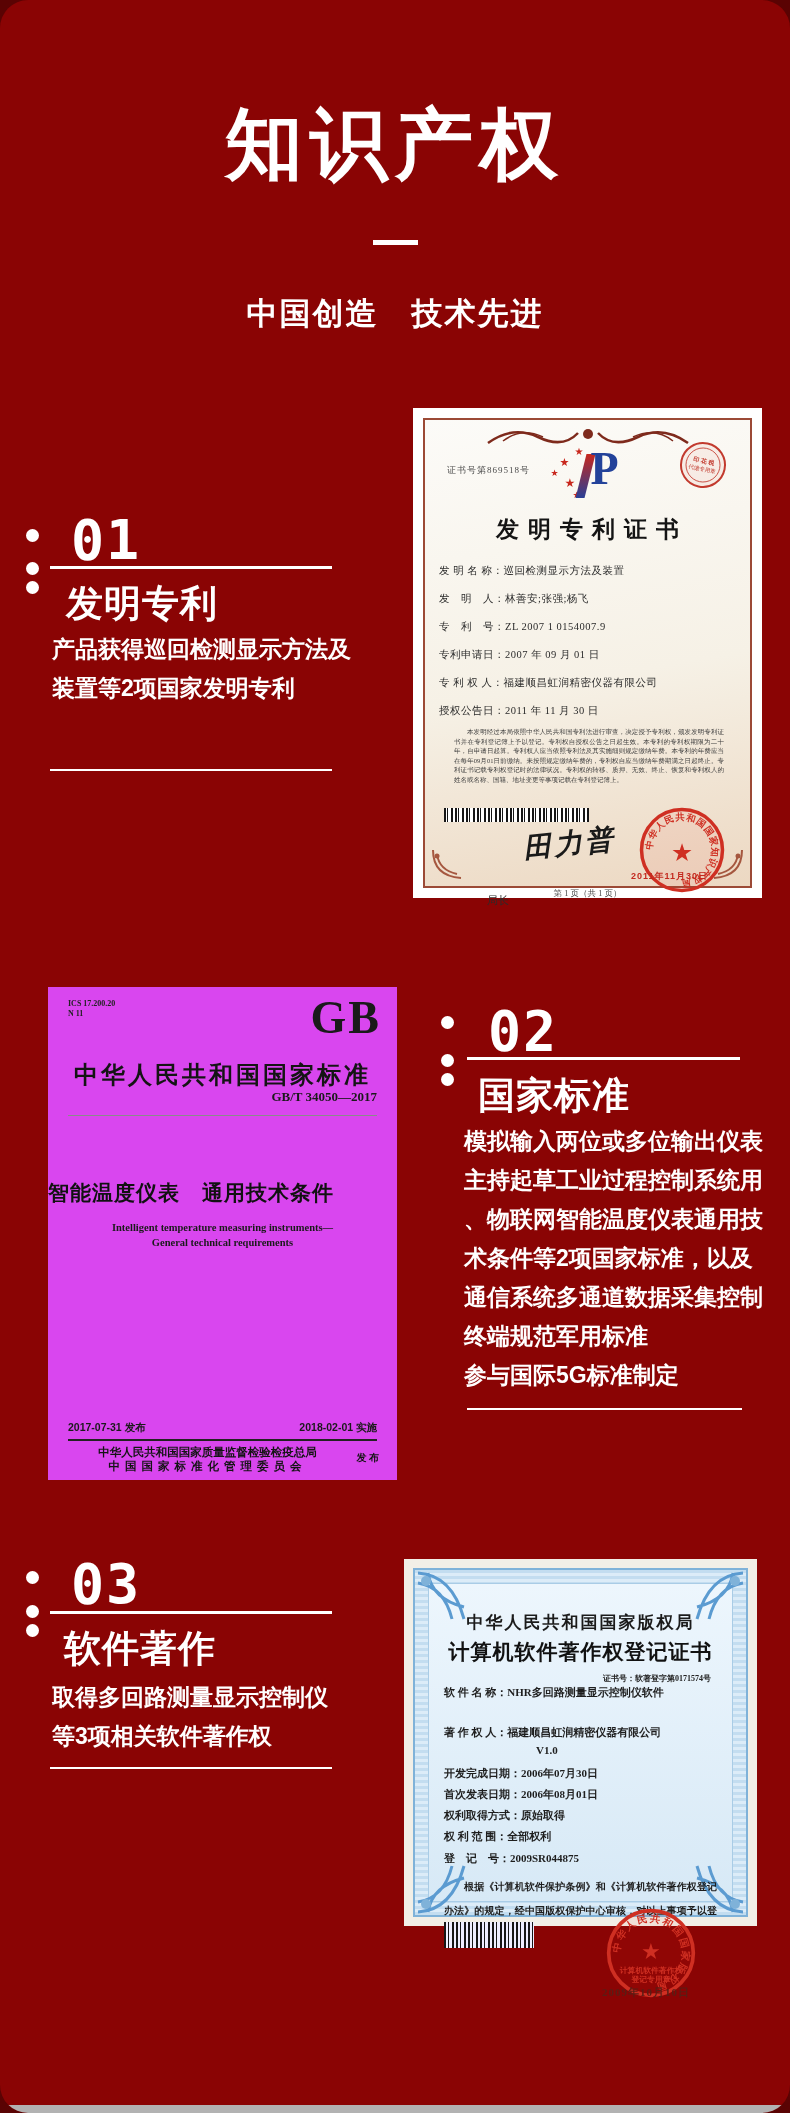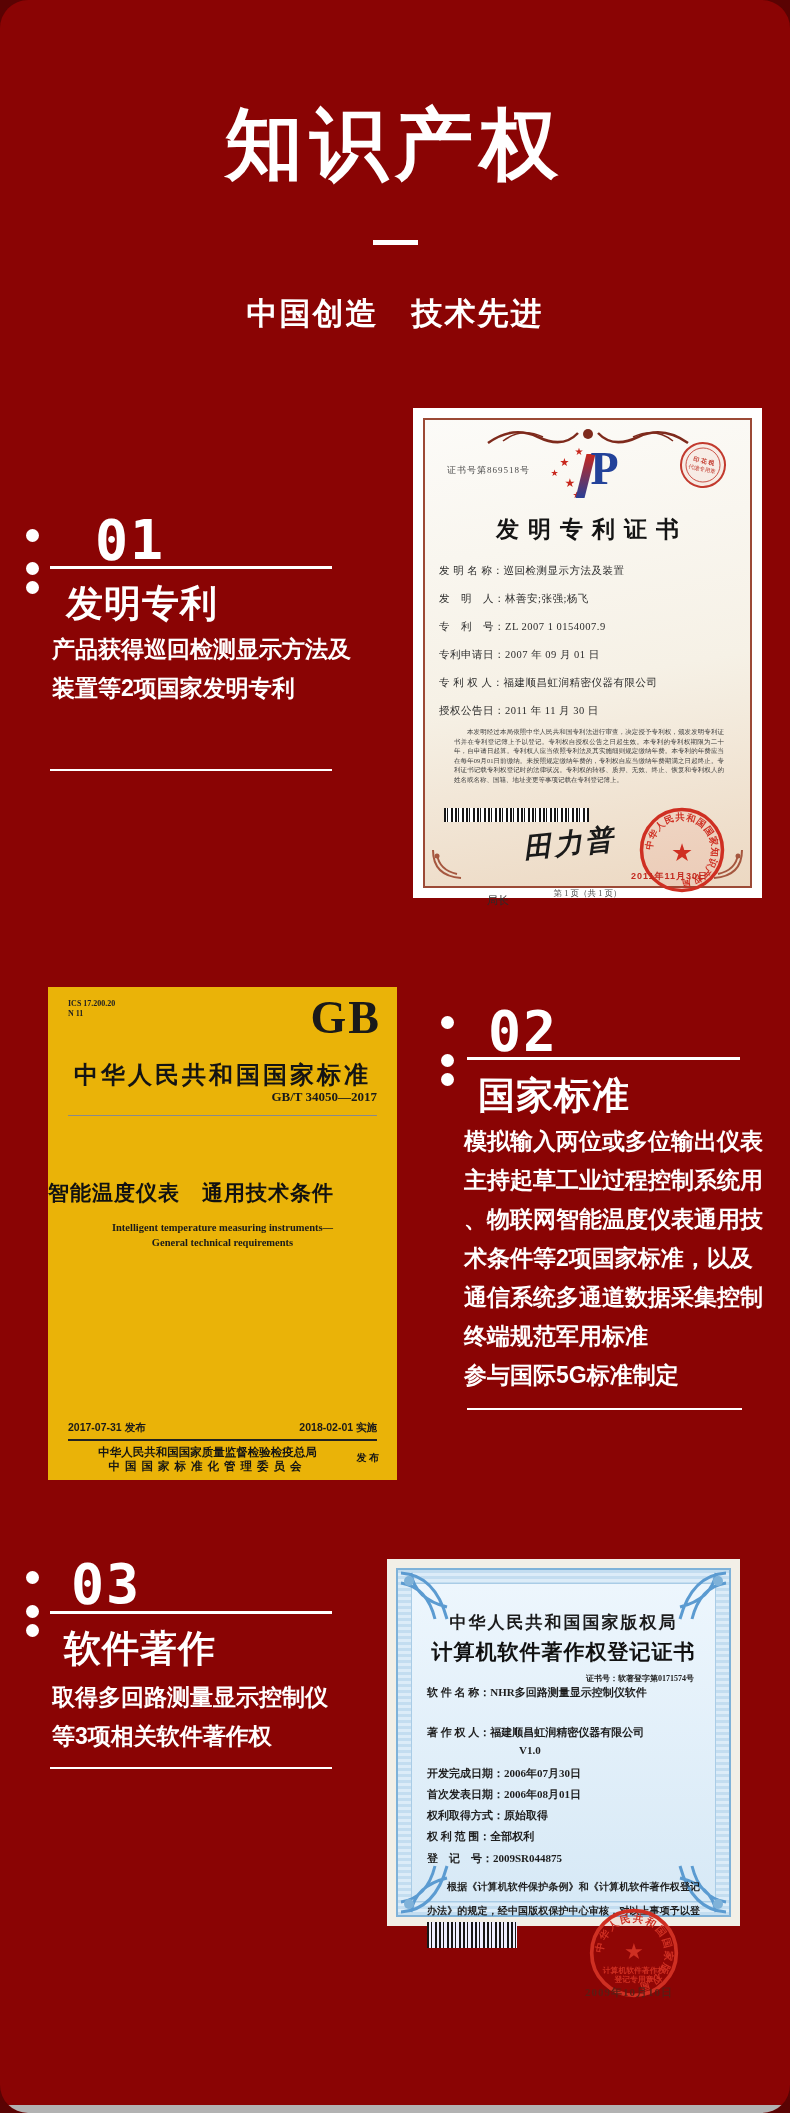--- a/index.html
+++ b/index.html
@@ -56,21 +56,21 @@
     font-style:italic; font-weight:bold; transform:rotate(-6deg);
     font-family:"DejaVu Serif", serif; letter-spacing:3px; }
   .pc-seal { position:absolute; left:213px; top:386px; width:88px; height:88px; }
   .pc-sealdate { position:absolute; left:206px; top:450px; font-size:9px; color:#c3291e;
     font-weight:bold; letter-spacing:1px; }
   .pc-page { position:absolute; left:0; right:0; top:468px; text-align:center;
     font-size:8.5px; color:#4a4a4a; font-family:"Liberation Serif", serif; }
   .pc-corner { position:absolute; }
 
   
-  .gb-doc { background:#eab308; }
+  .gb-doc { background:#d946ef; }
   .gb-ics { position:absolute; left:20px; top:12px; font-size:8px; font-weight:bold;
     color:#222; line-height:10px; font-family:"Liberation Serif", serif; }
   .gb-logo { position:absolute; right:16px; top:4px; font-size:46px; font-weight:900;
     color:#1a1a1a; letter-spacing:2px; font-family:"Liberation Serif", serif; }
   .gb-stdtitle { position:absolute; left:0; right:0; top:72px; text-align:center; color:#141414;
     font-size:24px; font-weight:bold; letter-spacing:3px; font-family:"Liberation Serif", serif; }
   .gb-stdno { position:absolute; right:20px; top:102px; font-size:13px; font-weight:bold;
     color:#1a1a1a; font-family:"Liberation Serif", serif; }
   .gb-hr { position:absolute; left:20px; right:20px; top:128px; height:1px; background:#8a8a8a; }
   .gb-doctitle { position:absolute; left:0; right:0; top:192px; color:#111;
@@ -120,21 +120,21 @@
 
   <div class="main-title">知识产权</div>
   <div class="title-dash"></div>
   <div class="subtitle">中国创造　技术先进</div>
 
   <div>
     <span class="dot" style="left:26px; top:529px;"></span>
     <span class="dot" style="left:26px; top:562px;"></span>
     <span class="dot" style="left:26px; top:581px;"></span>
   </div>
-  <div class="sec-num" style="left:71px; top:513px;margin-left:24px;">01</div>
+  <div class="sec-num" style="left:71px; top:513px;">01</div>
   <div class="sec-rule" style="left:50px; top:566px; width:282px;"></div>
   <div class="sec-title" style="left:66px; top:585px;">发明专利</div>
   <div class="sec-body" style="left:52px; top:630px;">
     <div>产品获得巡回检测显示方法及</div>
     <div>装置等2项国家发明专利</div>
   </div>
   <div class="sec-endline" style="left:50px; top:769px; width:282px;"></div>
 
   <div class="cert" style="left:413px; top:408px; width:349px; height:490px;">
     <div class="pc-inner">
@@ -255,21 +255,21 @@
   </div>
   <div class="sec-num" style="left:71px; top:1557px;">03</div>
   <div class="sec-rule" style="left:50px; top:1611px; width:282px;"></div>
   <div class="sec-title" style="left:64px; top:1630px;">软件著作</div>
   <div class="sec-body" style="left:52px; top:1678px;">
     <div>取得多回路测量显示控制仪</div>
     <div>等3项相关软件著作权</div>
   </div>
   <div class="sec-endline" style="left:50px; top:1767px; width:282px;"></div>
 
-  <div class="cert" style="left:387px; top:1559px; width:353px; height:367px;">
+  <div class="cert" style="left:404px; top:1559px; width:353px; height:367px;">
     <div class="sc-mat"></div>
     <div class="sc-frame"></div>
     <div class="sc-paper"></div>
 
     <svg class="sc-corner" style="left:10px; top:10px;" width="54" height="54" viewBox="0 0 54 54">
       <path d="M4,4 q34,2 46,46 M4,14 q26,4 34,36 M14,4 q4,26 36,34" fill="none" stroke="#5b9bd1" stroke-width="3"></path>
       <circle cx="12" cy="12" r="5" fill="#7fb2d9"></circle>
     </svg>
     <svg class="sc-corner" style="right:10px; top:10px; transform:scaleX(-1);" width="54" height="54" viewBox="0 0 54 54">
       <path d="M4,4 q34,2 46,46 M4,14 q26,4 34,36 M14,4 q4,26 36,34" fill="none" stroke="#5b9bd1" stroke-width="3"></path>

